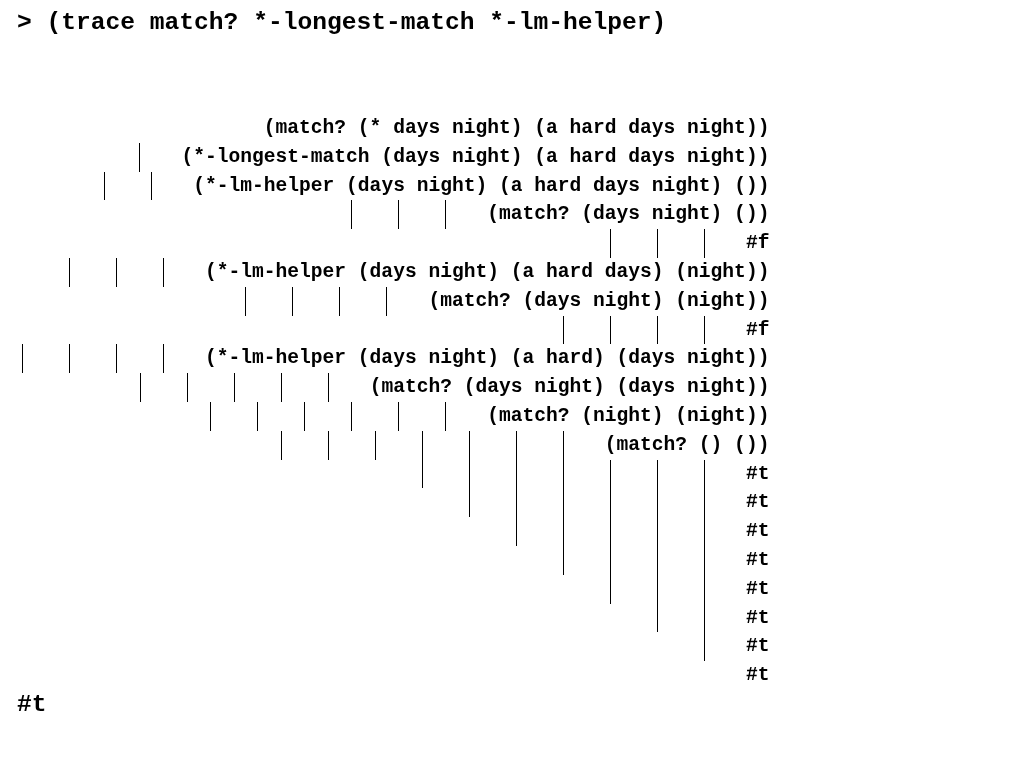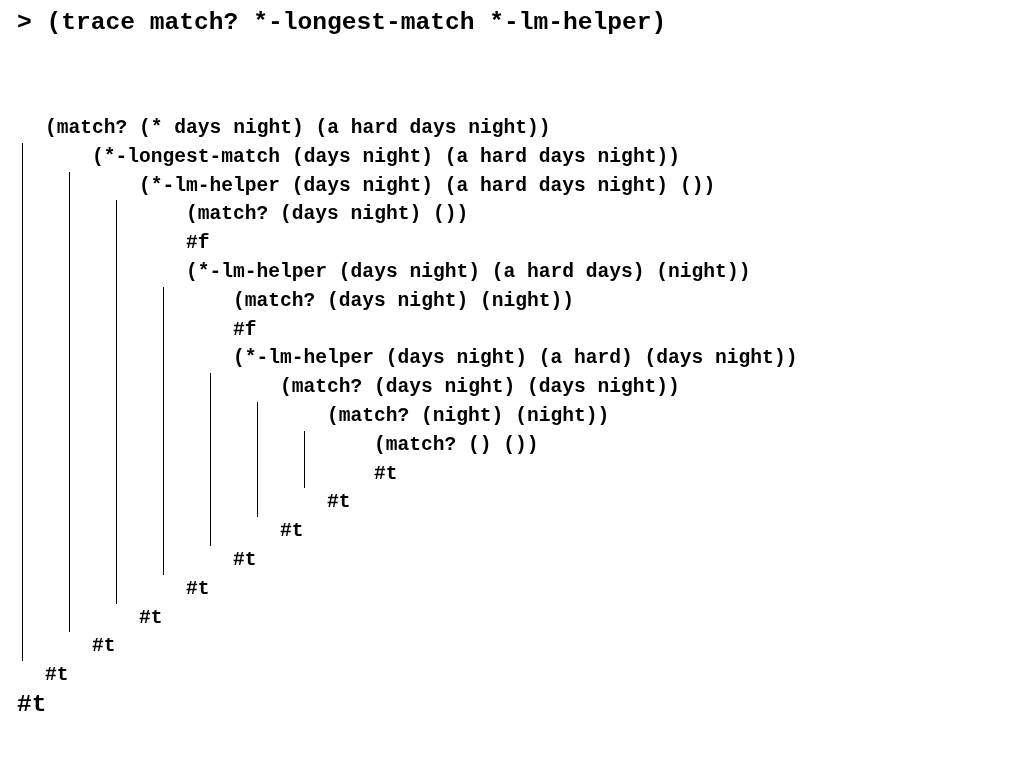--- a/index.html
+++ b/index.html
@@ -1,32 +1,32 @@
 <!DOCTYPE html>
 <html><head>
 <meta charset="utf-8">
 <style>
   html, body { margin: 0; padding: 0; background: #ffffff; }
   body { width: 1024px; height: 773px; overflow: hidden; position: relative; color: #000; }
-  .term { position: absolute; left: 0; top: 0; width: 900px; height: 773px; }
+  .term { position: absolute; left: 0; top: 0; width: 900px; height: 773px; text-align: right; }
   .big {
     position: absolute; left: 17px;
     font-family: "Liberation Mono", "DejaVu Sans Mono", monospace;
     font-size: 24.6px; font-weight: bold; white-space: pre; line-height: 30px;
     letter-spacing: 0px;
   }
   .trace {
     position: absolute; left: 17px; top: 114px;
     font-family: "Liberation Mono", "DejaVu Sans Mono", monospace;
     font-size: 19.6px; font-weight: bold; line-height: 28.8px; white-space: pre;
   }
   .tline { height: 28.8px; position: relative; }
   .bar { display: inline-block; width: 47px; position: relative; height: 28.8px; vertical-align: top; }
   .bar::before { content: ""; position: absolute; left: 5px; top: 0; bottom: 0; border-left: 1.6px solid #000; }
-  .txt { display: inline-block; vertical-align: top; margin-left: 28px; }
+  .txt { display: inline-block; vertical-align: top; }
   .result-final { position: absolute; left: 17px; top: 690px; }
 </style>
 </head>
 <body>
 
 <div class="term">
   <div class="big" style="top:8px">&gt; (trace match? *-longest-match *-lm-helper)</div>
   <div class="trace" id="trace"><div class="tline"><span class="txt">(match? (* days night) (a hard days night))</span></div><div class="tline"><span class="bar"></span><span class="txt">(*-longest-match (days night) (a hard days night))</span></div><div class="tline"><span class="bar"></span><span class="bar"></span><span class="txt">(*-lm-helper (days night) (a hard days night) ())</span></div><div class="tline"><span class="bar"></span><span class="bar"></span><span class="bar"></span><span class="txt">(match? (days night) ())</span></div><div class="tline"><span class="bar"></span><span class="bar"></span><span class="bar"></span><span class="txt">#f</span></div><div class="tline"><span class="bar"></span><span class="bar"></span><span class="bar"></span><span class="txt">(*-lm-helper (days night) (a hard days) (night))</span></div><div class="tline"><span class="bar"></span><span class="bar"></span><span class="bar"></span><span class="bar"></span><span class="txt">(match? (days night) (night))</span></div><div class="tline"><span class="bar"></span><span class="bar"></span><span class="bar"></span><span class="bar"></span><span class="txt">#f</span></div><div class="tline"><span class="bar"></span><span class="bar"></span><span class="bar"></span><span class="bar"></span><span class="txt">(*-lm-helper (days night) (a hard) (days night))</span></div><div class="tline"><span class="bar"></span><span class="bar"></span><span class="bar"></span><span class="bar"></span><span class="bar"></span><span class="txt">(match? (days night) (days night))</span></div><div class="tline"><span class="bar"></span><span class="bar"></span><span class="bar"></span><span class="bar"></span><span class="bar"></span><span class="bar"></span><span class="txt">(match? (night) (night))</span></div><div class="tline"><span class="bar"></span><span class="bar"></span><span class="bar"></span><span class="bar"></span><span class="bar"></span><span class="bar"></span><span class="bar"></span><span class="txt">(match? () ())</span></div><div class="tline"><span class="bar"></span><span class="bar"></span><span class="bar"></span><span class="bar"></span><span class="bar"></span><span class="bar"></span><span class="bar"></span><span class="txt">#t</span></div><div class="tline"><span class="bar"></span><span class="bar"></span><span class="bar"></span><span class="bar"></span><span class="bar"></span><span class="bar"></span><span class="txt">#t</span></div><div class="tline"><span class="bar"></span><span class="bar"></span><span class="bar"></span><span class="bar"></span><span class="bar"></span><span class="txt">#t</span></div><div class="tline"><span class="bar"></span><span class="bar"></span><span class="bar"></span><span class="bar"></span><span class="txt">#t</span></div><div class="tline"><span class="bar"></span><span class="bar"></span><span class="bar"></span><span class="txt">#t</span></div><div class="tline"><span class="bar"></span><span class="bar"></span><span class="txt">#t</span></div><div class="tline"><span class="bar"></span><span class="txt">#t</span></div><div class="tline"><span class="txt">#t</span></div></div>
   <div class="big result-final">#t</div>
 </div>

